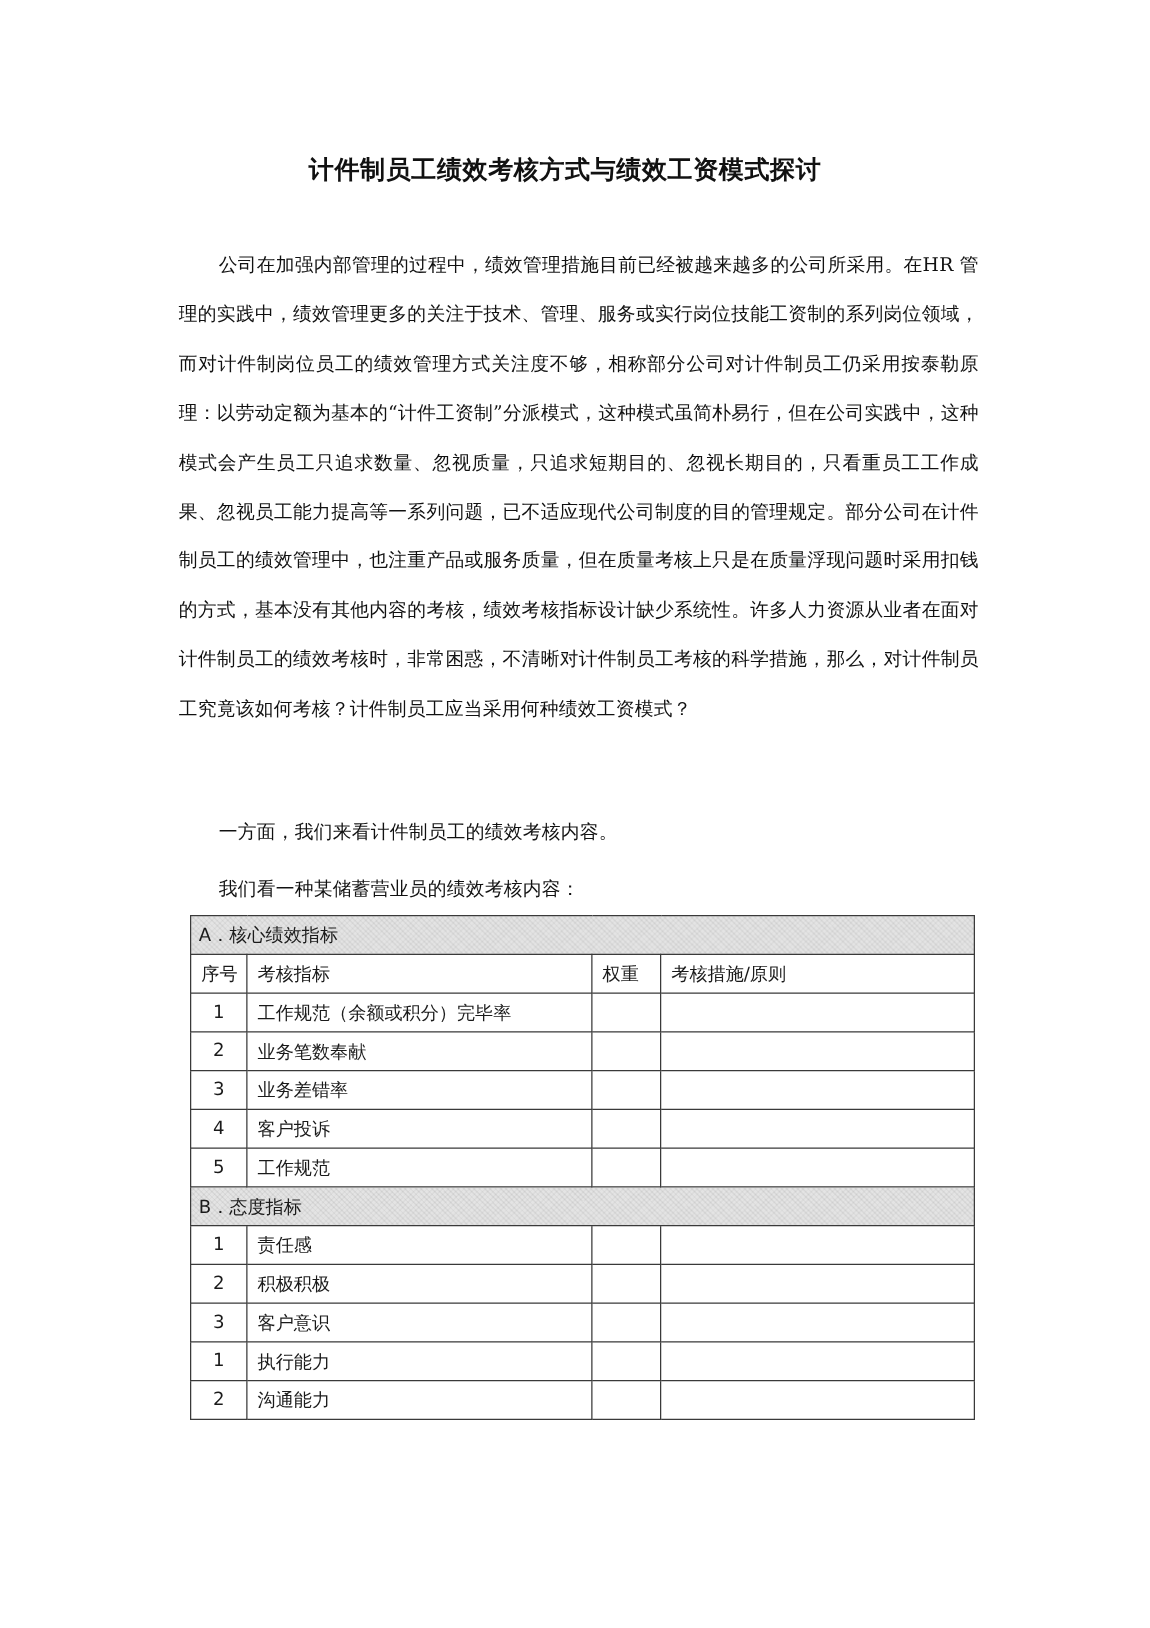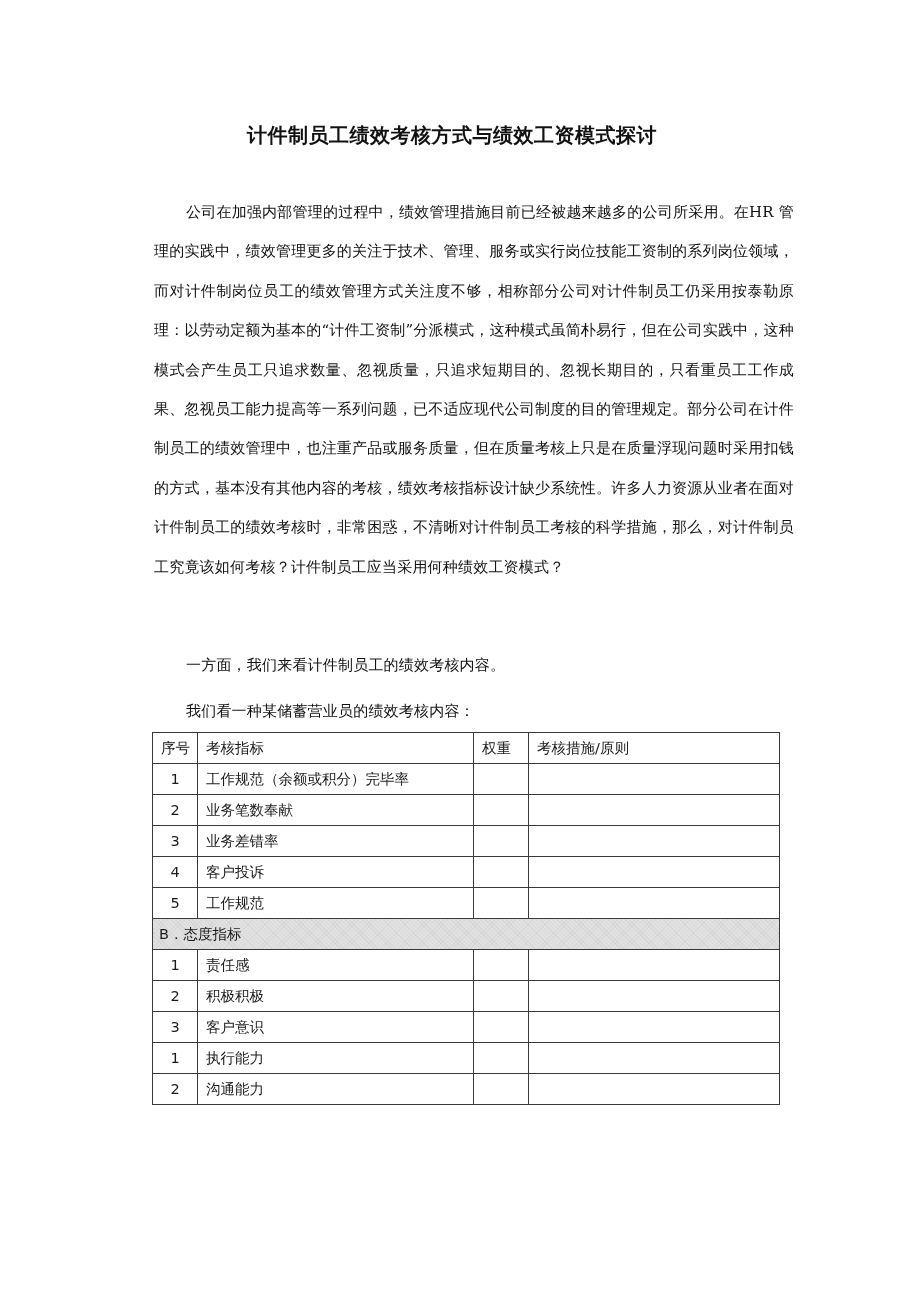--- a/index.html
+++ b/index.html
@@ -22,21 +22,21 @@
       width: 904px;
       text-align: center;
       font-family: "DejaVu Sans", "Liberation Sans", sans-serif;
       font-weight: bold;
       font-size: 20px;
       letter-spacing: 0.5px;
       color: #111111;
     }
     .body-text {
       position: absolute;
-      left: 154px;
+      left: 143px;
       width: 640px;
       font-size: 15px;
       line-height: 39.4px;
       text-align: justify;
       text-justify: inter-character;
       letter-spacing: 0.2px;
     }
     .para-1 {
       top: 193px;
       text-indent: 32px;
@@ -93,20 +93,23 @@
 <div class="body-text para-3">我们看一种某储蓄营业员的绩效考核内容：</div>
 
 <table class="kpi-table">
   <colgroup>
     <col class="c-no">
       <col class="c-name">
       <col class="c-weight">
       <col class="c-method">
   </colgroup>
   <tbody>
+    <tr class="section-row">
+      <td colspan="4">A．核心绩效指标</td>
+    </tr>
     <tr>
       <td class="hdr-no">序号</td>
       <td>考核指标</td>
       <td>权重</td>
       <td>考核措施/原则</td>
     </tr>
     <tr>
       <td class="num">1</td>
       <td>工作规范（余额或积分）完毕率</td>
       <td></td>

